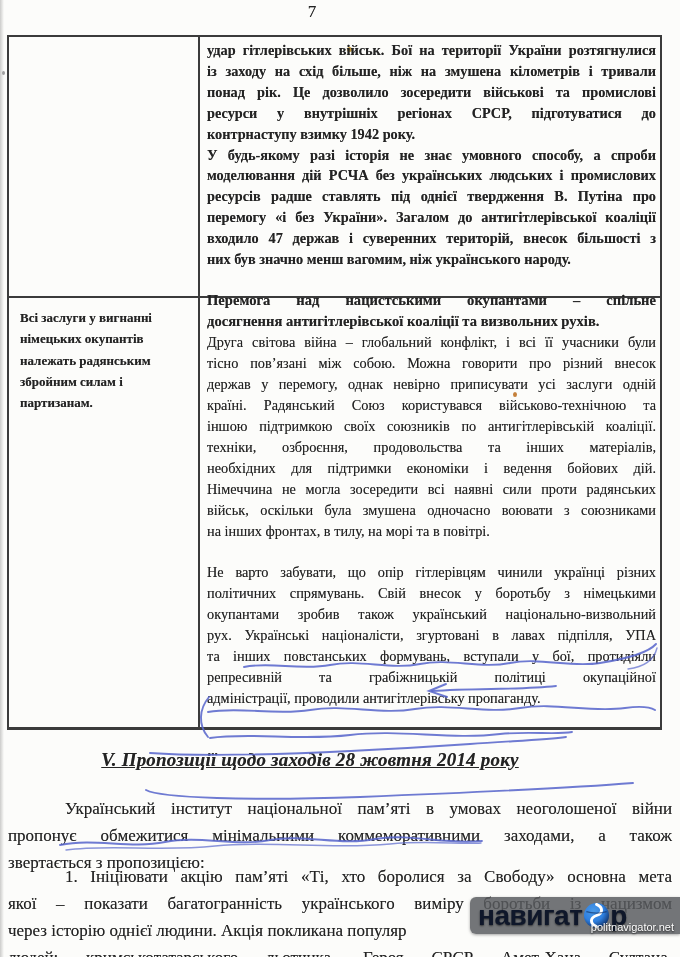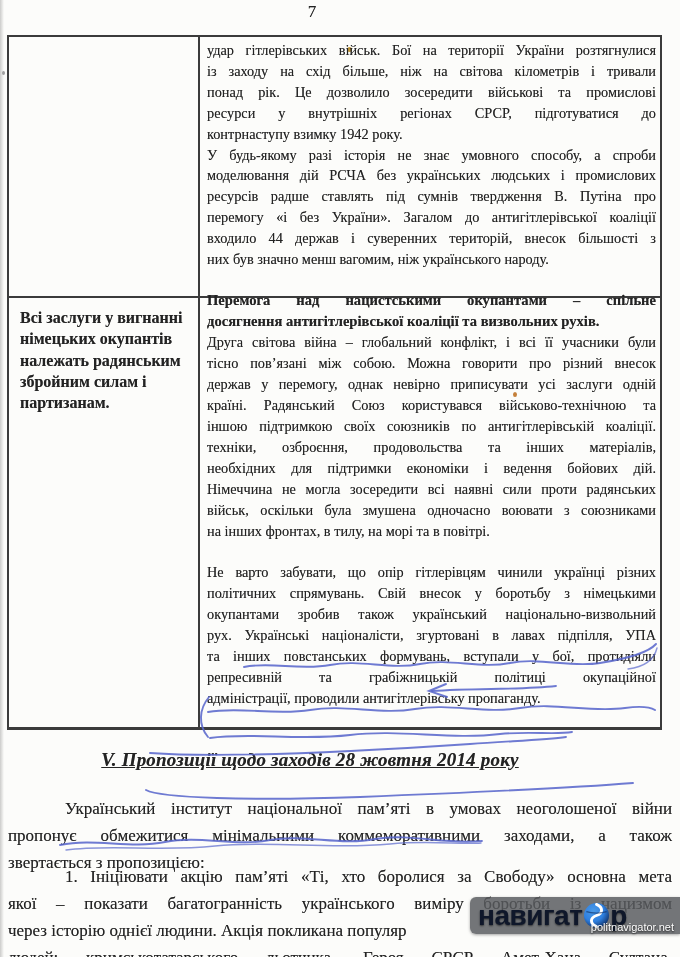--- a/index.html
+++ b/index.html
@@ -18,22 +18,22 @@
 
   
   .rule{background:#3b3b3b;}
 
   
   .scantext{color:#232323;text-shadow:0 0 .6px rgba(20,20,20,.45);}
   .ln{white-space:normal;}
   .ln.j{text-align:justify;text-align-last:justify;}
   .ind .ln:first-child{text-indent:57px;}
 
-  .cell-r1r{left:207px;top:40px;width:449px;font-size:14.3px;line-height:20.9px;}
-  .cell-r2l{left:20px;top:307px;width:172px;font-size:16px;line-height:21.3px;font-weight:bold;}
+  .cell-r1r{left:207px;top:40px;width:449px;font-size:14.3px;line-height:20.9px;font-weight:bold;}
+  .cell-r2l{left:20px;top:307px;width:172px;font-size:13px;line-height:21.3px;font-weight:bold;}
   .cell-r2r{left:207px;top:290px;width:449px;font-size:14.3px;line-height:21px;}
   .cell-r2r .tbl-heading{font-weight:bold;font-size:14.6px;}
   .cell-r2r .para1{}
   .cell-r2r .para2{margin-top:20px;}
 
   .section-heading{left:0;top:749px;width:620px;text-align:center;
     font-size:19px;font-weight:bold;font-style:italic;text-decoration:underline;
     letter-spacing:.2px;}
   .bottom-p1{left:8px;top:795px;width:664px;font-size:17px;line-height:27px;}
   .bottom-p2{left:8px;top:863px;width:664px;font-size:17px;line-height:27px;}
@@ -73,31 +73,31 @@
 <div class="abs rule" style="left:7px;top:35px;width:655px;height:2px;"></div>
 <div class="abs rule" style="left:7px;top:727px;width:655px;height:2.5px;"></div>
 <div class="abs rule" style="left:7px;top:35px;width:1.6px;height:694px;"></div>
 <div class="abs rule" style="left:660px;top:35px;width:2px;height:694px;"></div>
 <div class="abs rule" style="left:198px;top:35px;width:1.6px;height:694px;"></div>
 <div class="abs rule" style="left:7px;top:296px;width:655px;height:1.6px;"></div>
 
 <div class="abs cell-r1r scantext">
   <div>
       <div class="ln j">удар гітлерівських військ. Бої на території України розтягнулися</div>
-      <div class="ln j">із заходу на схід більше, ніж на світова кілометрів і тривали</div>
+      <div class="ln j">із заходу на схід більше, ніж на змушена кілометрів і тривали</div>
       <div class="ln j">понад рік. Це дозволило зосередити військові та промислові</div>
       <div class="ln j">ресурси у внутрішніх регіонах СРСР, підготуватися до</div>
       <div class="ln">контрнаступу взимку 1942 року.</div>
     </div>
   <div>
       <div class="ln j">У будь-якому разі історія не знає умовного способу, а спроби</div>
       <div class="ln j">моделювання дій РСЧА без українських людських і промислових</div>
-      <div class="ln j">ресурсів радше ставлять під сумнів твердження В. Путіна про</div>
+      <div class="ln j">ресурсів радше ставлять під однієї твердження В. Путіна про</div>
       <div class="ln j">перемогу «і без України». Загалом до антигітлерівської коаліції</div>
-      <div class="ln j">входило 44 держав і суверенних територій, внесок більшості з</div>
+      <div class="ln j">входило 47 держав і суверенних територій, внесок більшості з</div>
       <div class="ln">них був значно менш вагомим, ніж українського народу.</div>
     </div>
 </div>
 
 <div class="abs cell-r2l scantext">
     <div class="ln">Всі заслуги у вигнанні</div>
     <div class="ln">німецьких окупантів</div>
     <div class="ln">належать радянським</div>
     <div class="ln">збройним силам і</div>
     <div class="ln">партизанам.</div>

